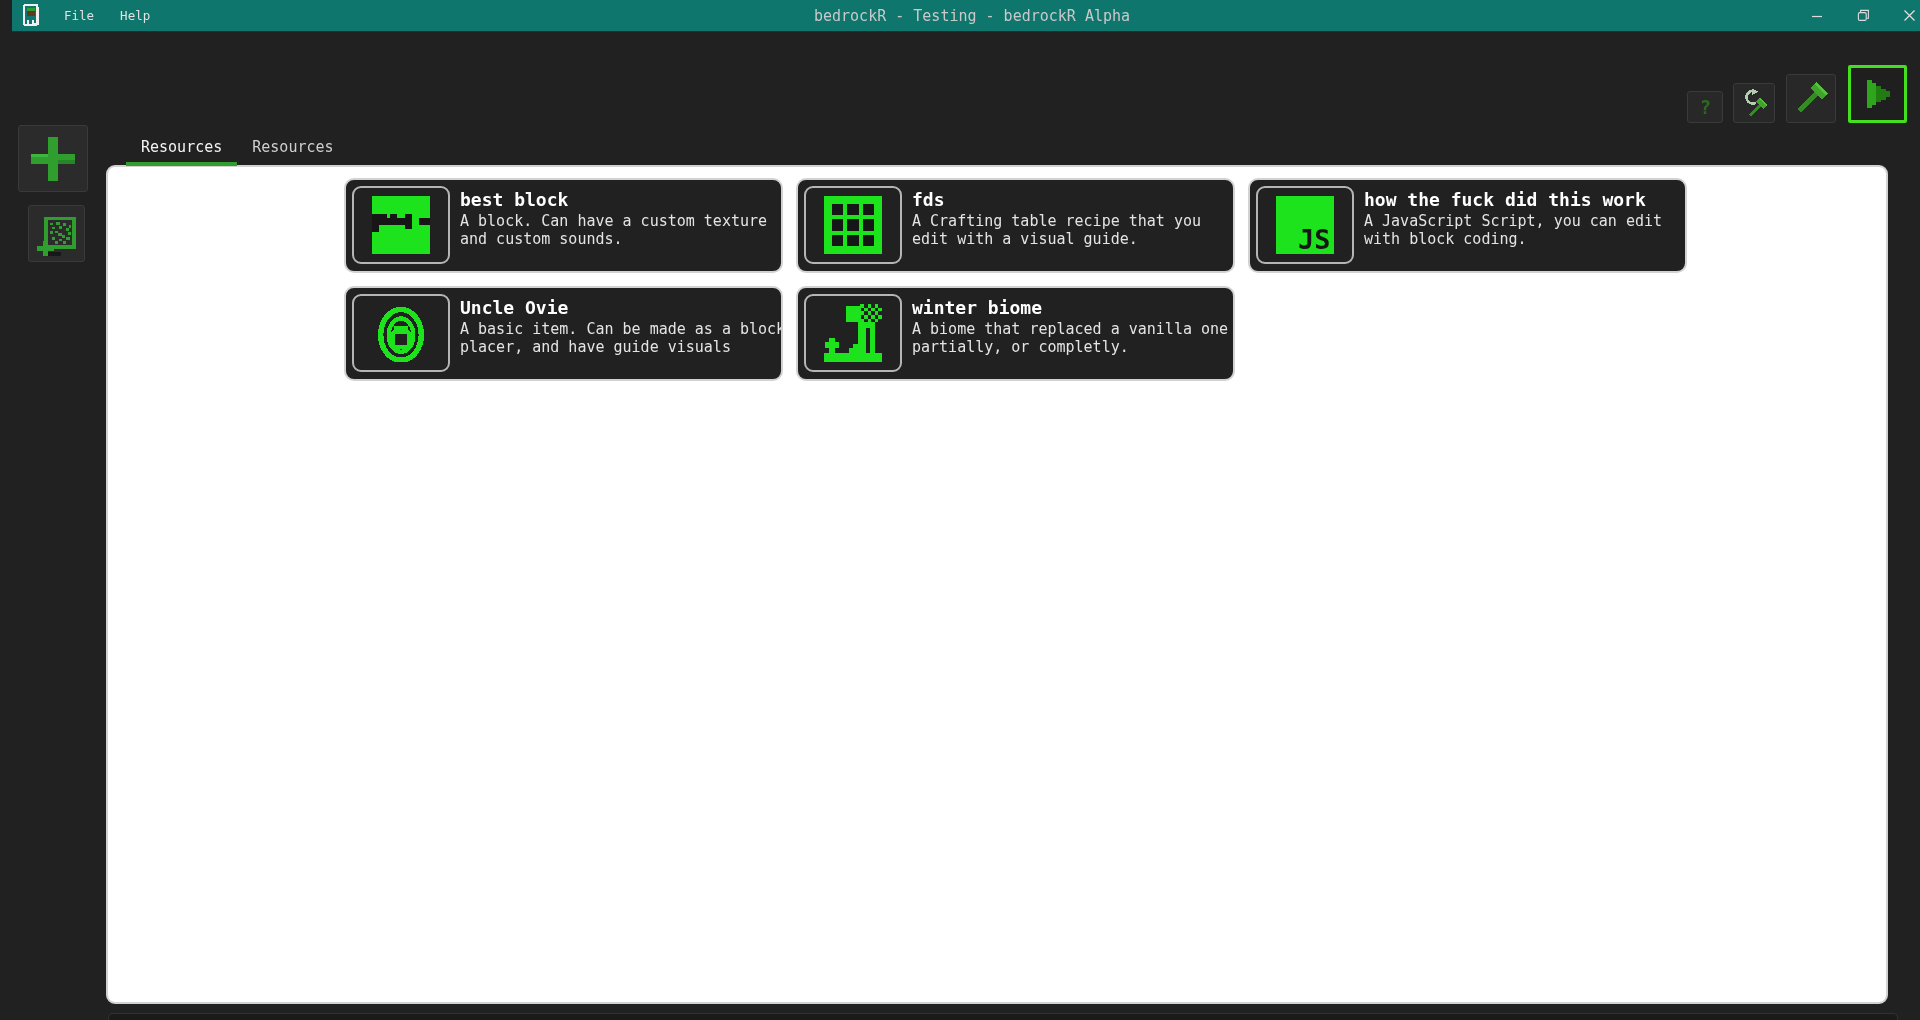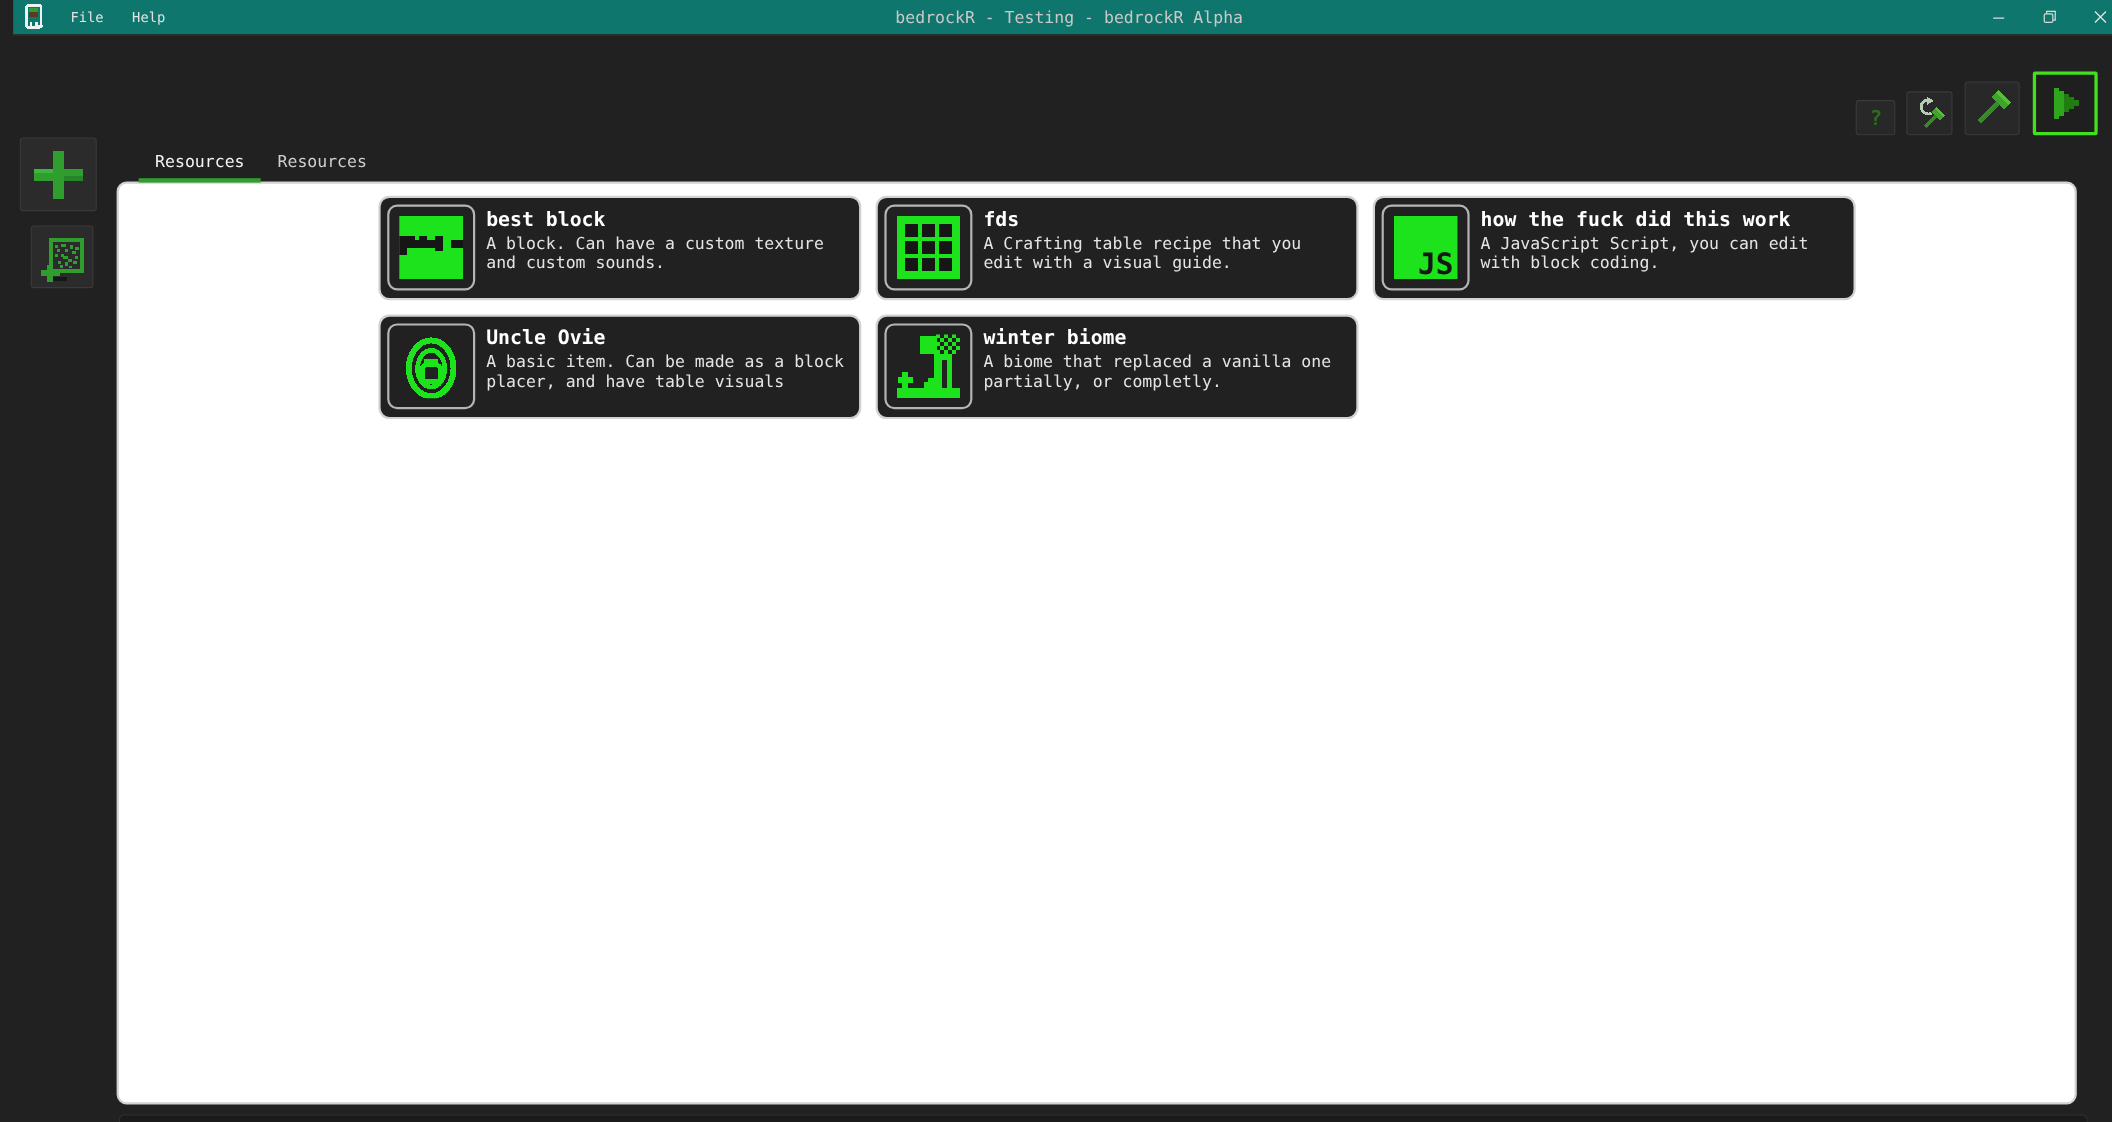--- a/index.html
+++ b/index.html
@@ -69,21 +69,21 @@
   .cards {
     position:absolute; left:236px; top:11px;
     display:grid; grid-template-columns:repeat(3,439px); grid-auto-rows:95px;
     column-gap:13px; row-gap:13px;
   }
   .card {
     border:2px solid #d2d2d2; border-radius:10px; background:#212121;
     display:flex; padding:6px; overflow:hidden;
   }
   .icon-box {
-    width:80px; height:78px; flex:none;
+    width:98px; height:78px; flex:none;
     border:2px solid #b5b5b5; border-radius:9px;
     display:flex; align-items:center; justify-content:center;
   }
   .icon-box svg { width:58px; height:58px; }
   .card-text { margin-left:10px; padding-top:1px; min-width:0; }
   .card-title { font-size:18px; font-weight:bold; color:#ffffff; line-height:25px; white-space:nowrap; }
   .card-desc { font-size:15px; color:#e4e4e4; line-height:18px; white-space:nowrap; }
 
   
   .bottom-bar {
@@ -267,21 +267,21 @@
         <svg viewBox="0 0 16 16" shape-rendering="crispEdges">
           <ellipse cx="8" cy="8.5" rx="5.6" ry="7" fill="none" stroke="#1ce31c" stroke-width="1.5"></ellipse>
           <ellipse cx="8" cy="8.6" rx="3.4" ry="4.6" fill="none" stroke="#1ce31c" stroke-width="1.2"></ellipse>
           <rect x="6.2" y="6.1" width="3.6" height="2.2" fill="#1ce31c"></rect>
           <rect x="5.8" y="7.7" width="4.4" height="4.2" rx="0.8" fill="none" stroke="#1ce31c" stroke-width="1.2"></rect>
         </svg>
       </div>
       <div class="card-text">
         <div class="card-title">Uncle Ovie</div>
         <div class="card-desc">A basic item. Can be made as a block</div>
-        <div class="card-desc">placer, and have table visuals</div>
+        <div class="card-desc">placer, and have guide visuals</div>
       </div>
     </div>
 
     <div class="card">
       <div class="icon-box">
         <svg viewBox="0 0 16 16" shape-rendering="crispEdges">
           <g fill="#1ce31c">
             <rect x="6" y="0.5" width="4.2" height="4.5"></rect>
             <rect x="10" y="0" width="1" height="1"></rect>
               <rect x="12" y="0" width="1" height="1"></rect>

